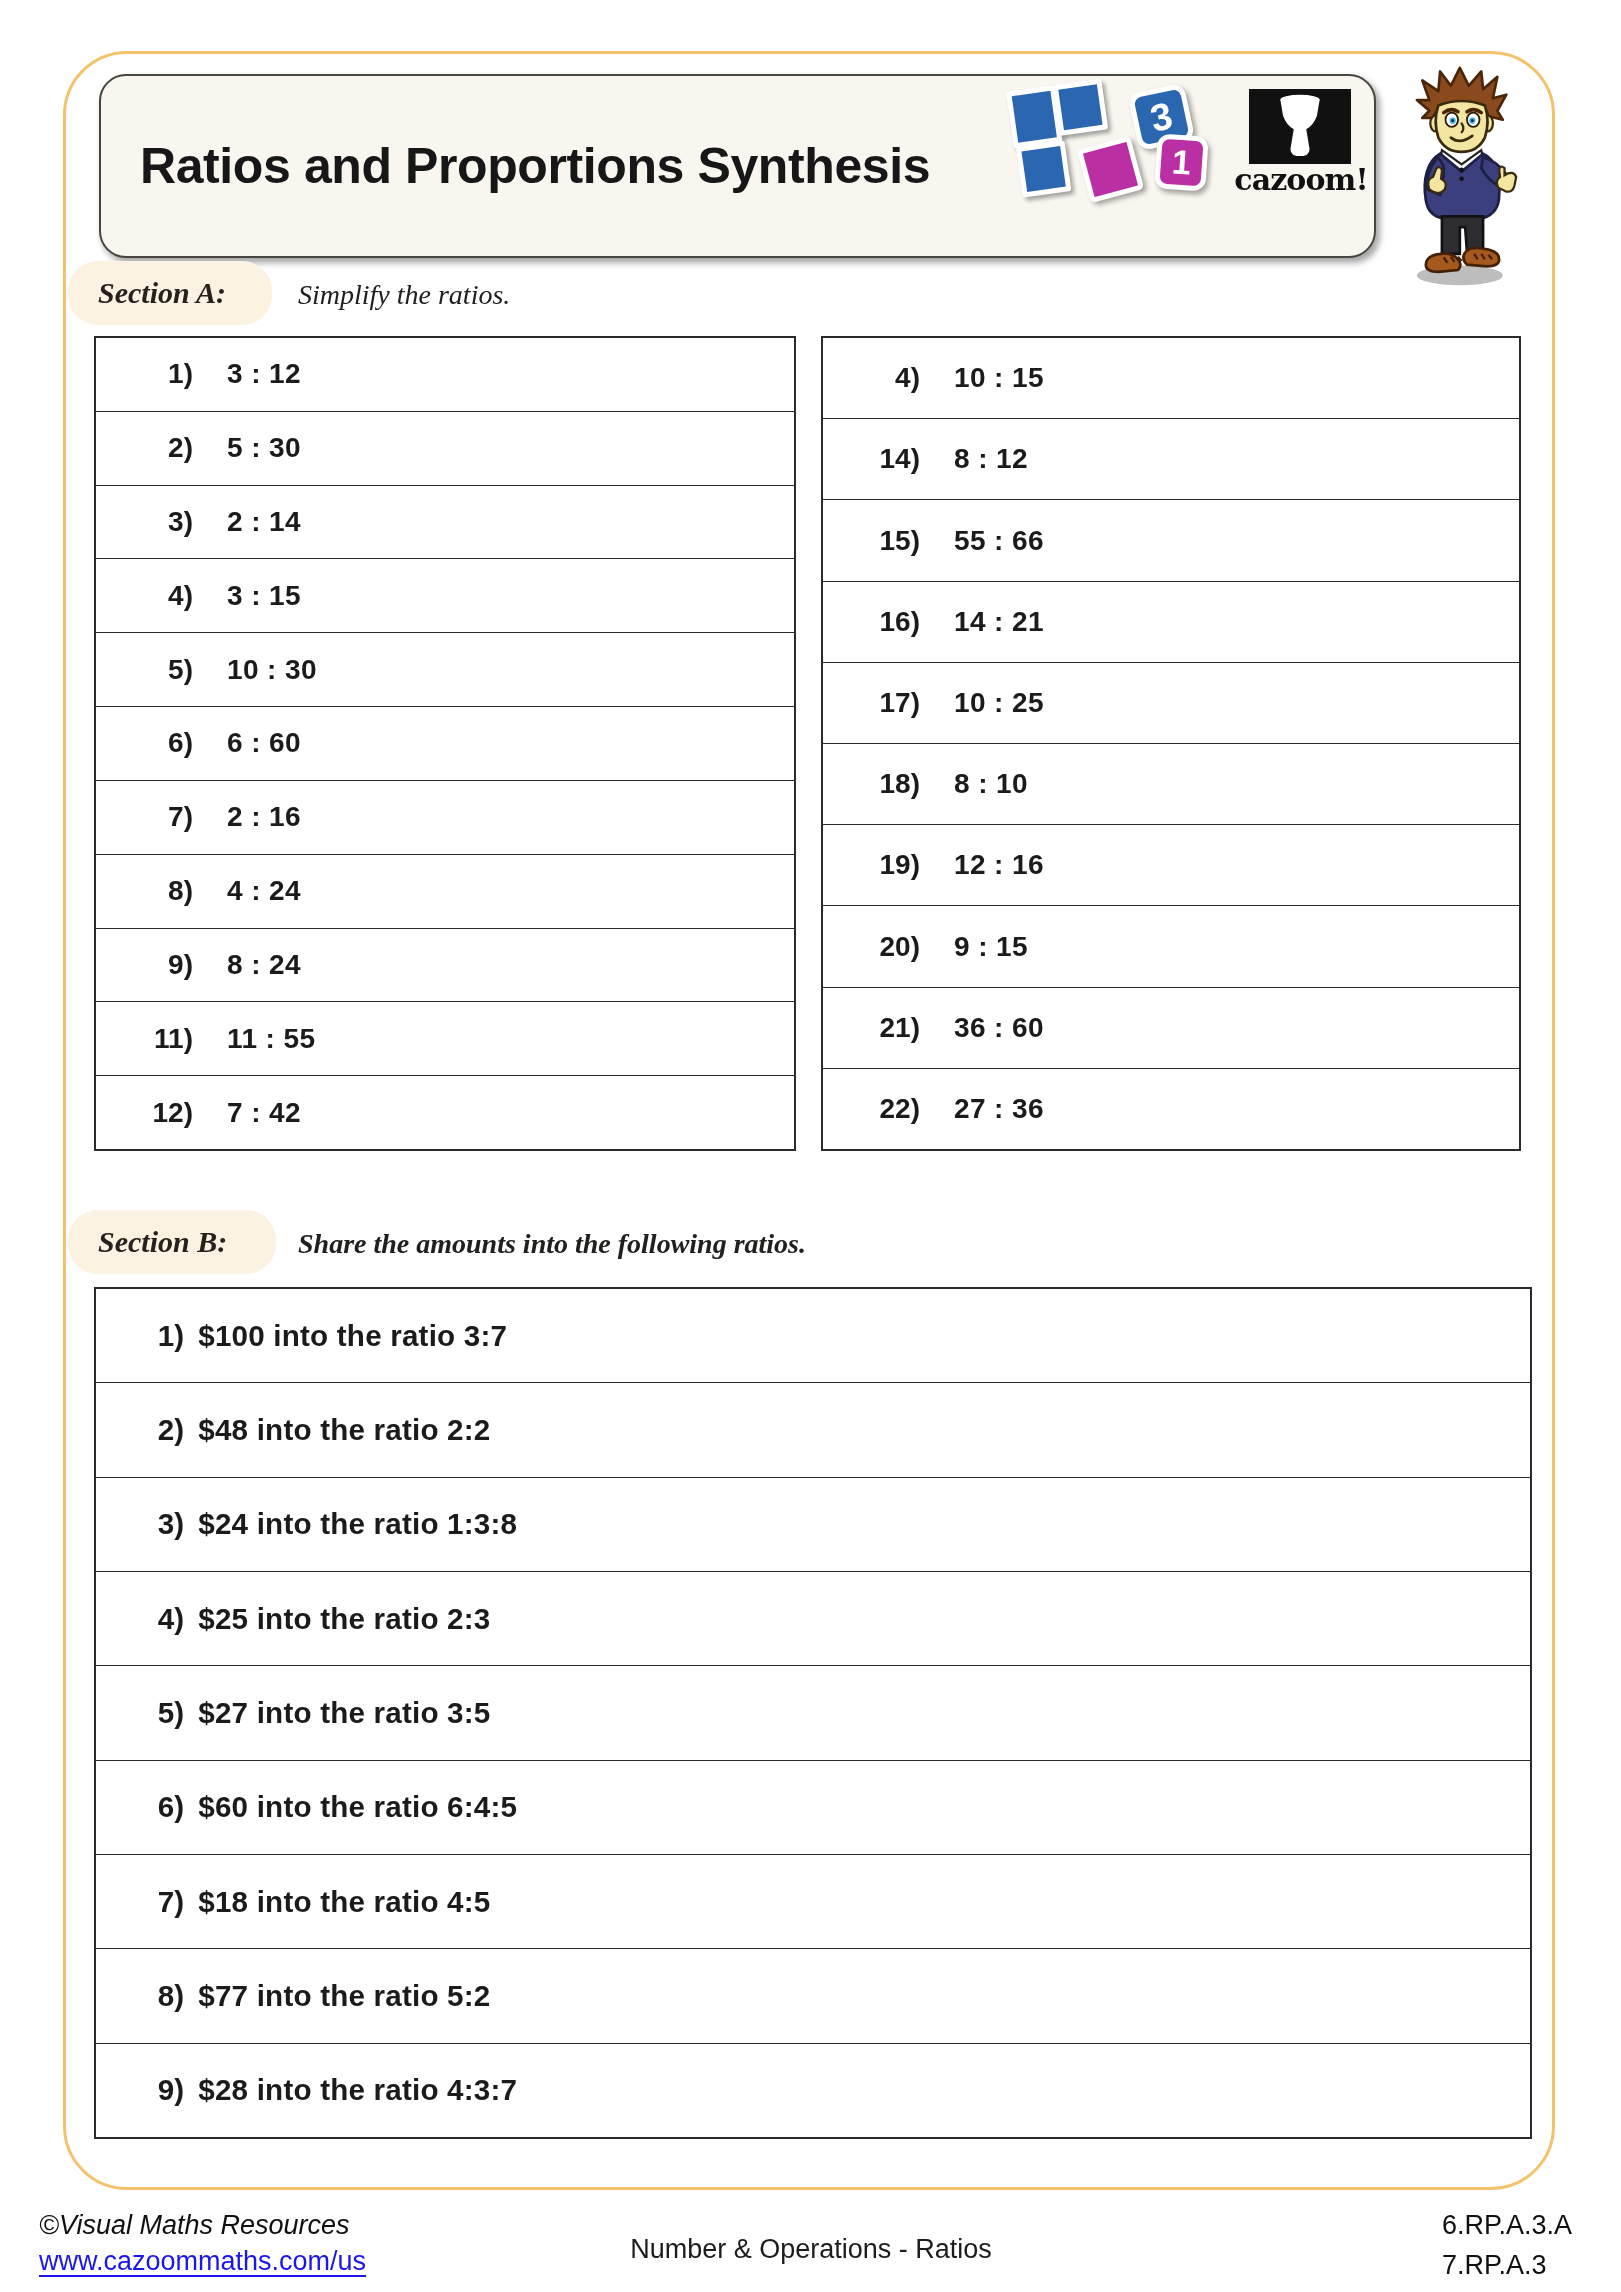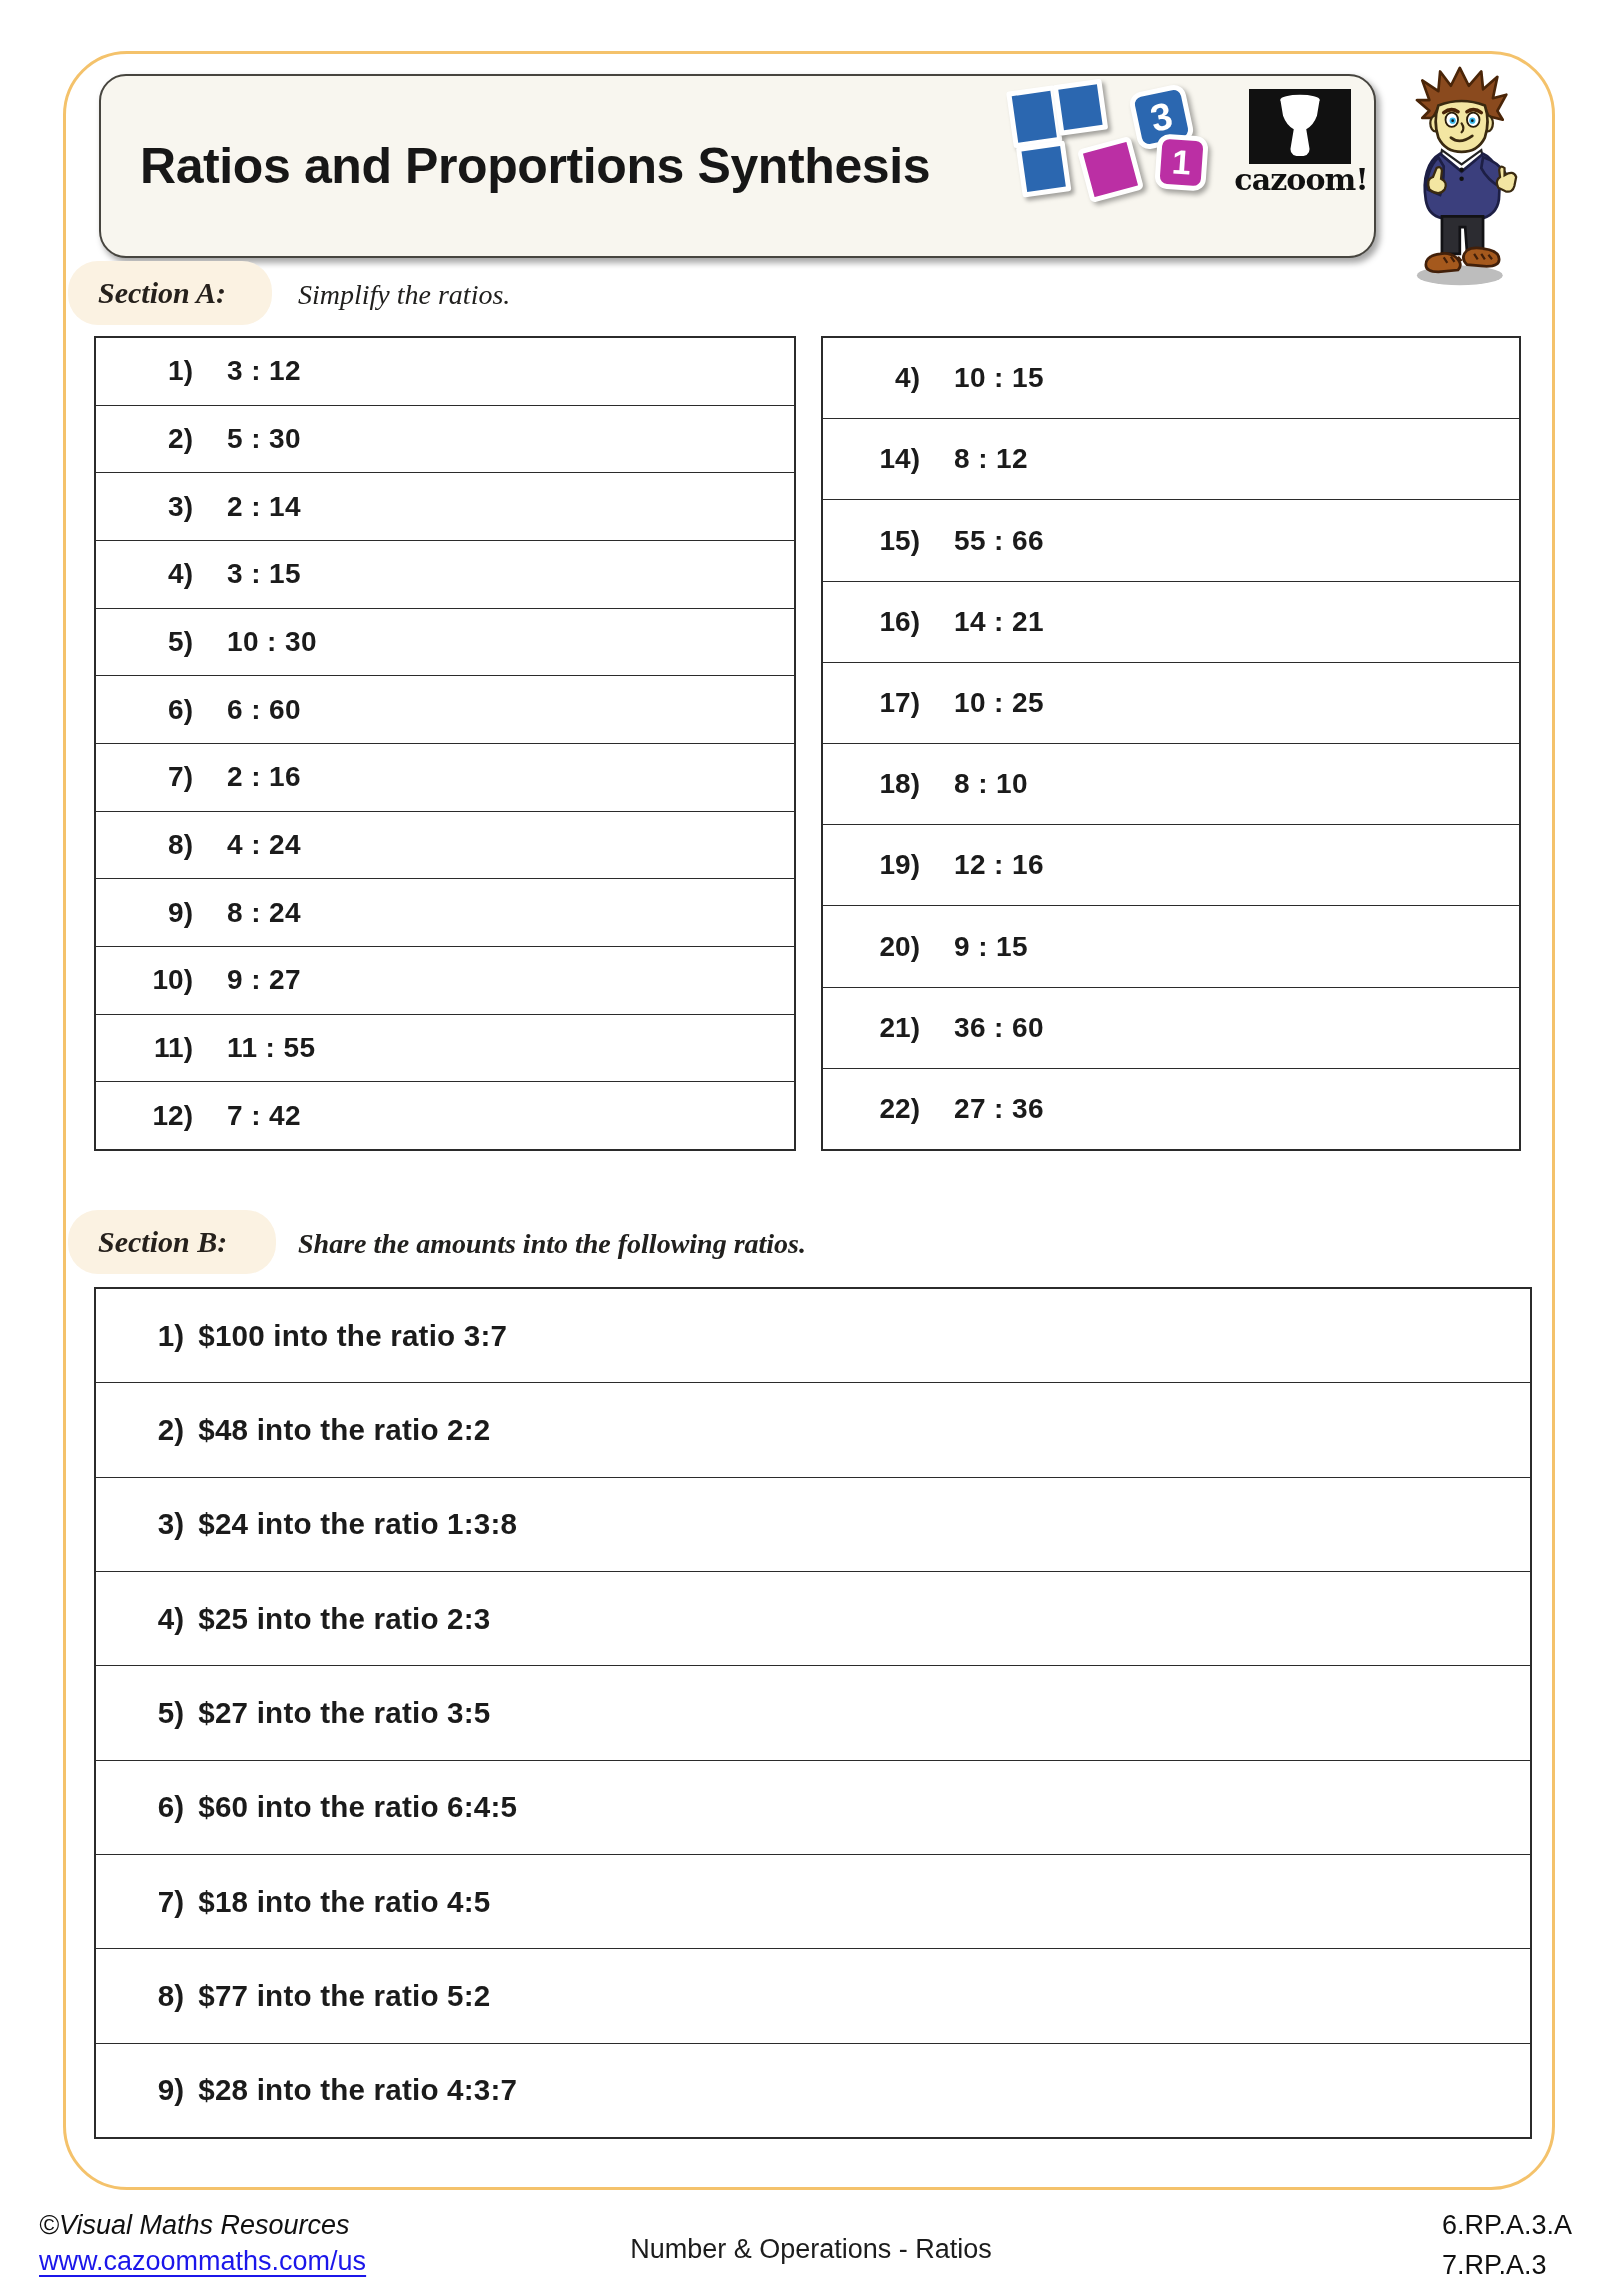--- a/index.html
+++ b/index.html
@@ -187,24 +187,20 @@
     </div>
     <div class="q-row">
       <span class="q-num">8)</span>
       <span class="q-text">4 : 24</span>
     </div>
     <div class="q-row">
       <span class="q-num">9)</span>
       <span class="q-text">8 : 24</span>
     </div>
     <div class="q-row">
-      <span class="q-num">10)</span>
-      <span class="q-text">9 : 27</span>
-    </div>
-    <div class="q-row">
       <span class="q-num">11)</span>
       <span class="q-text">11 : 55</span>
     </div>
     <div class="q-row">
       <span class="q-num">12)</span>
       <span class="q-text">7 : 42</span>
     </div>
   </div>
 <div class="q-table table-a-right">
     <div class="q-row">

